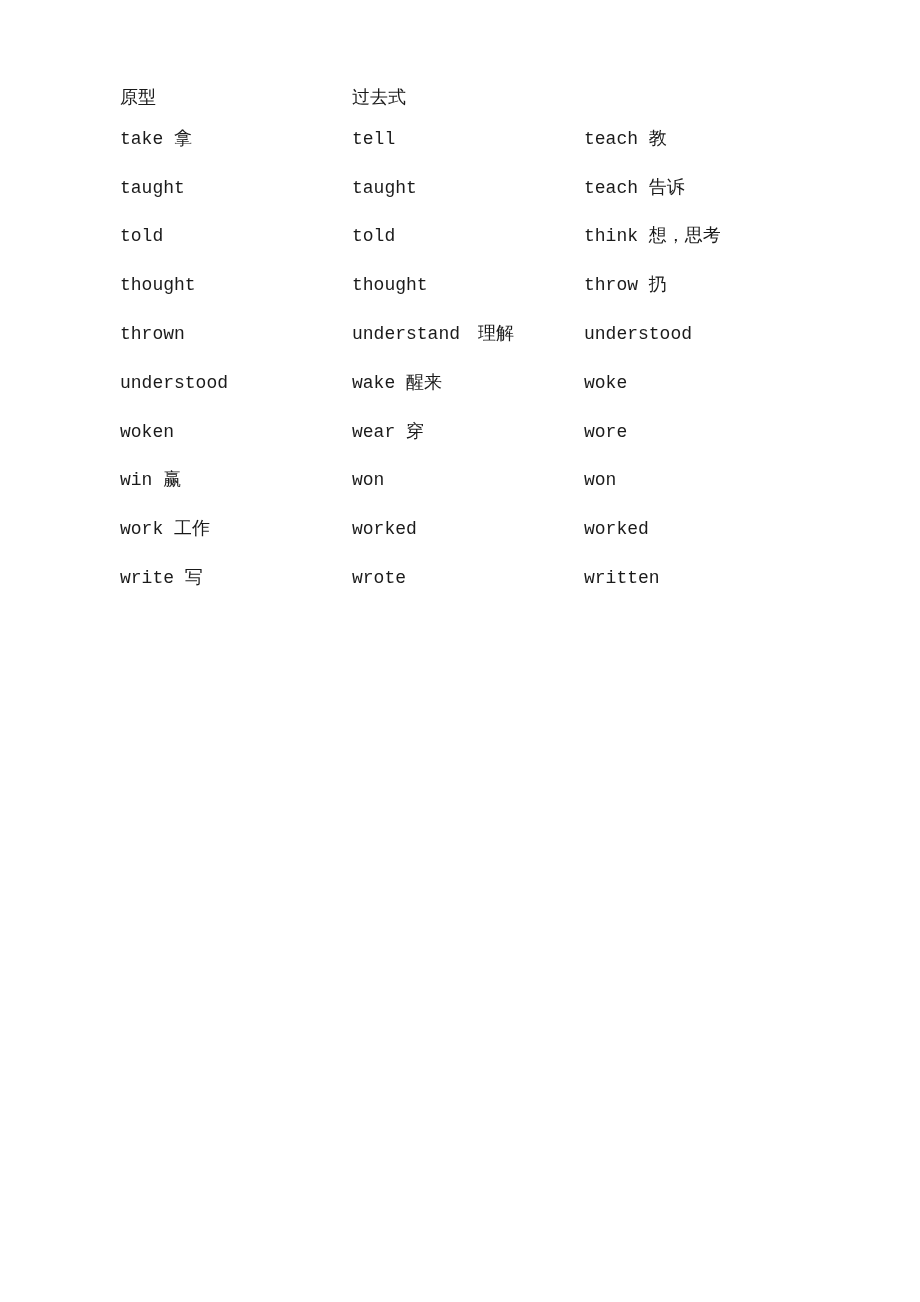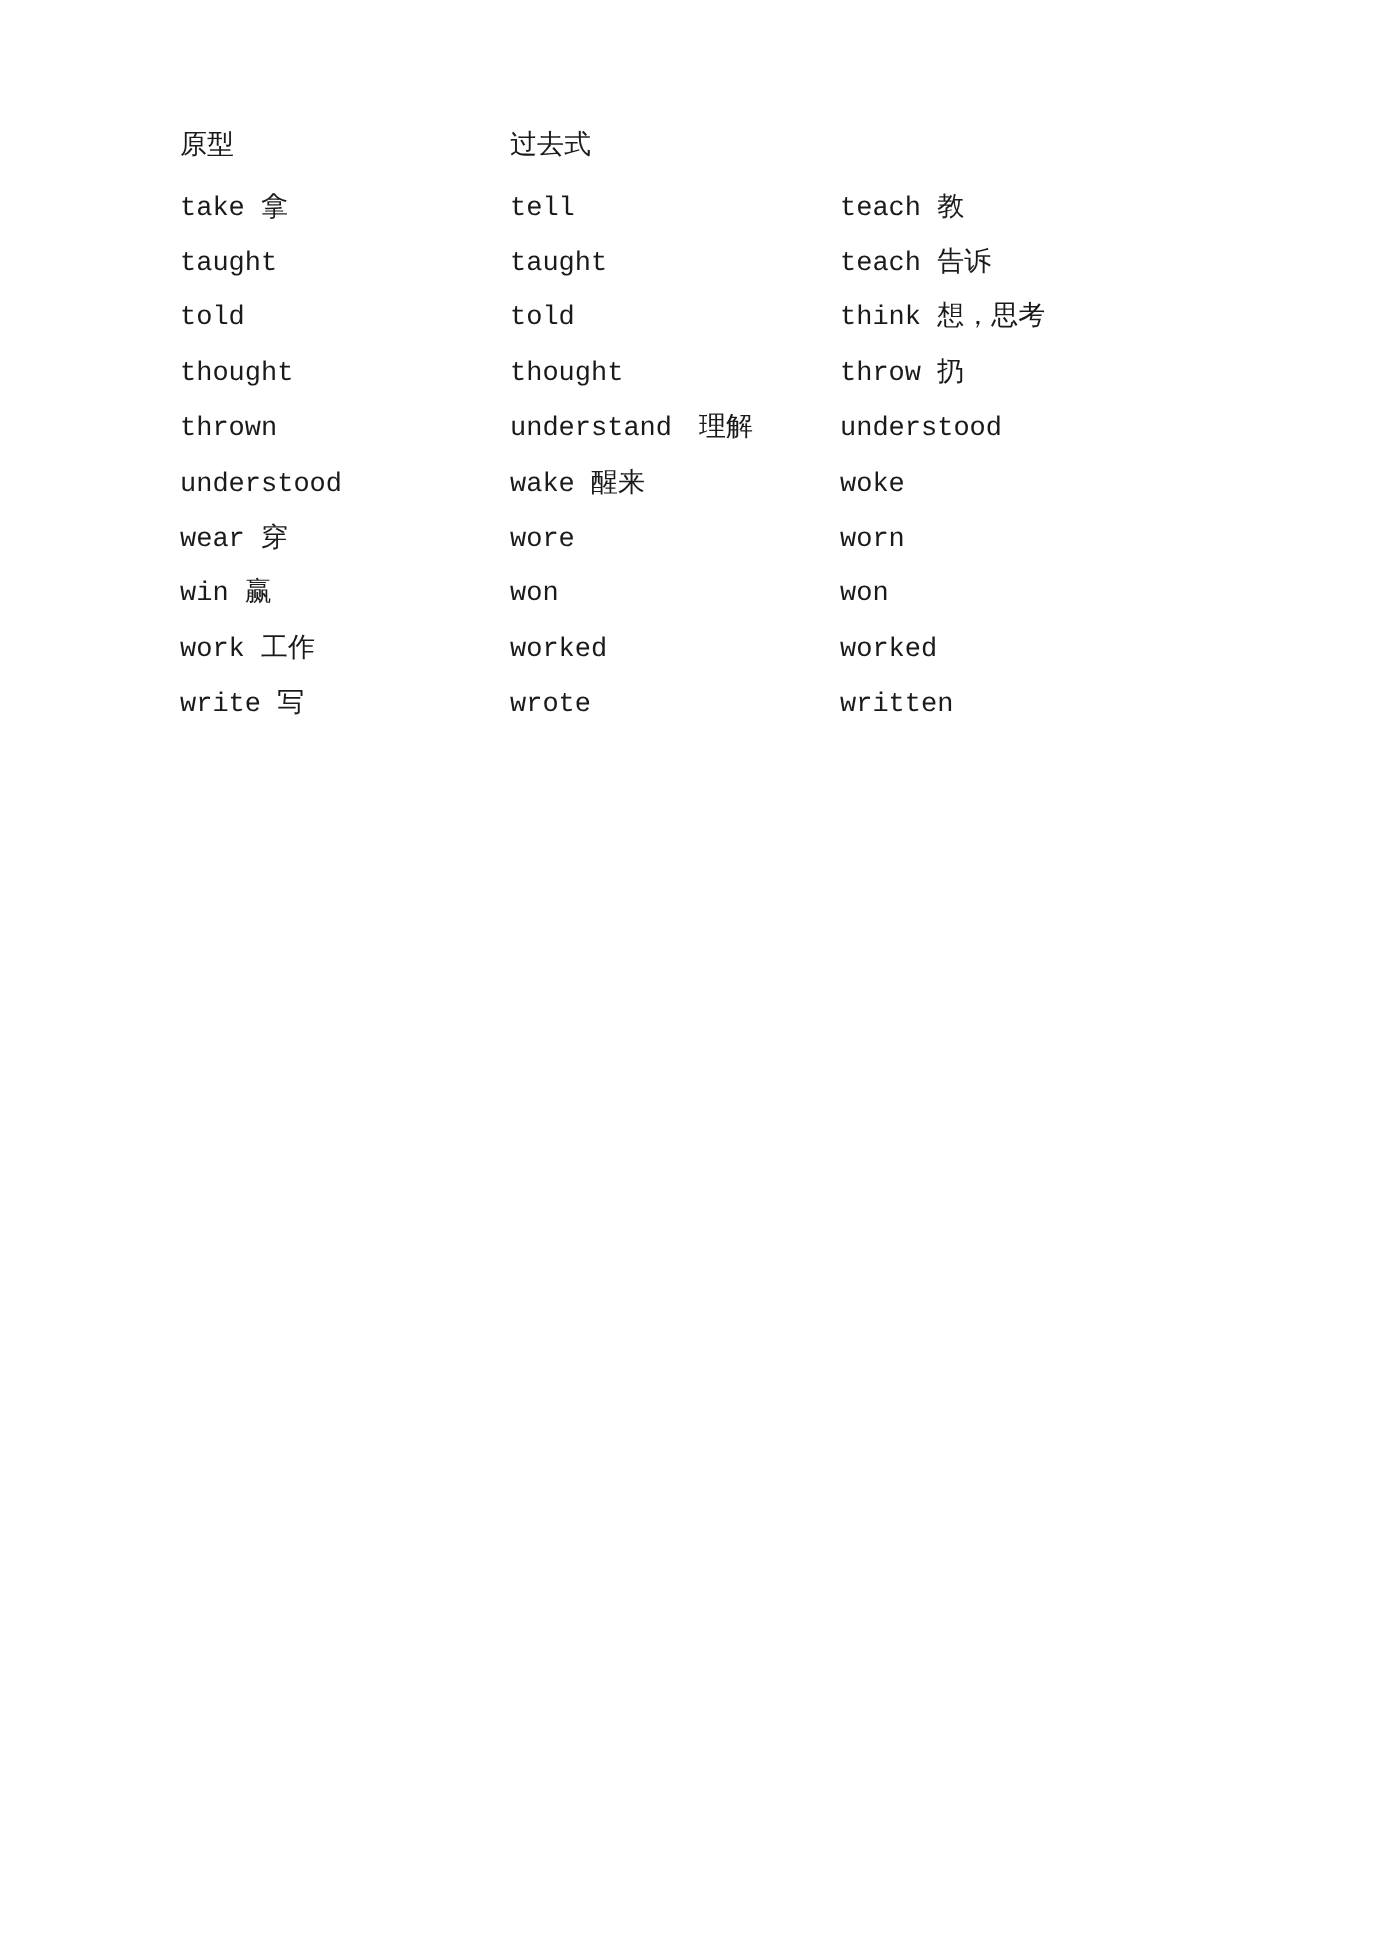--- a/index.html
+++ b/index.html
@@ -19,20 +19,21 @@
 
     .page-container {
       padding: 80px 120px;
     }
 
     .word-table {
       display: grid;
       grid-template-columns: 220px 220px 220px;
       column-gap: 0px;
       row-gap: 0px;
+      gap: 12px;
     }
 
     .cell {
       padding: 4px 0;
       line-height: 1.6;
     }
 
     .header-cell {
       padding: 4px 0;
       padding-bottom: 8px;
@@ -61,23 +62,23 @@
       <div class="cell">think 想，思考</div>
       <div class="cell">thought</div>
       <div class="cell">thought</div>
       <div class="cell">throw 扔</div>
       <div class="cell">thrown</div>
       <div class="cell">understand　理解</div>
       <div class="cell">understood</div>
       <div class="cell">understood</div>
       <div class="cell">wake 醒来</div>
       <div class="cell">woke</div>
+      <div class="cell">woken</div>
       <div class="cell">wear 穿</div>
       <div class="cell">wore</div>
-      <div class="cell">worn</div>
       <div class="cell">win 赢</div>
       <div class="cell">won</div>
       <div class="cell">won</div>
       <div class="cell">work 工作</div>
       <div class="cell">worked</div>
       <div class="cell">worked</div>
       <div class="cell">write 写</div>
       <div class="cell">wrote</div>
       <div class="cell">written</div>
     </div>

